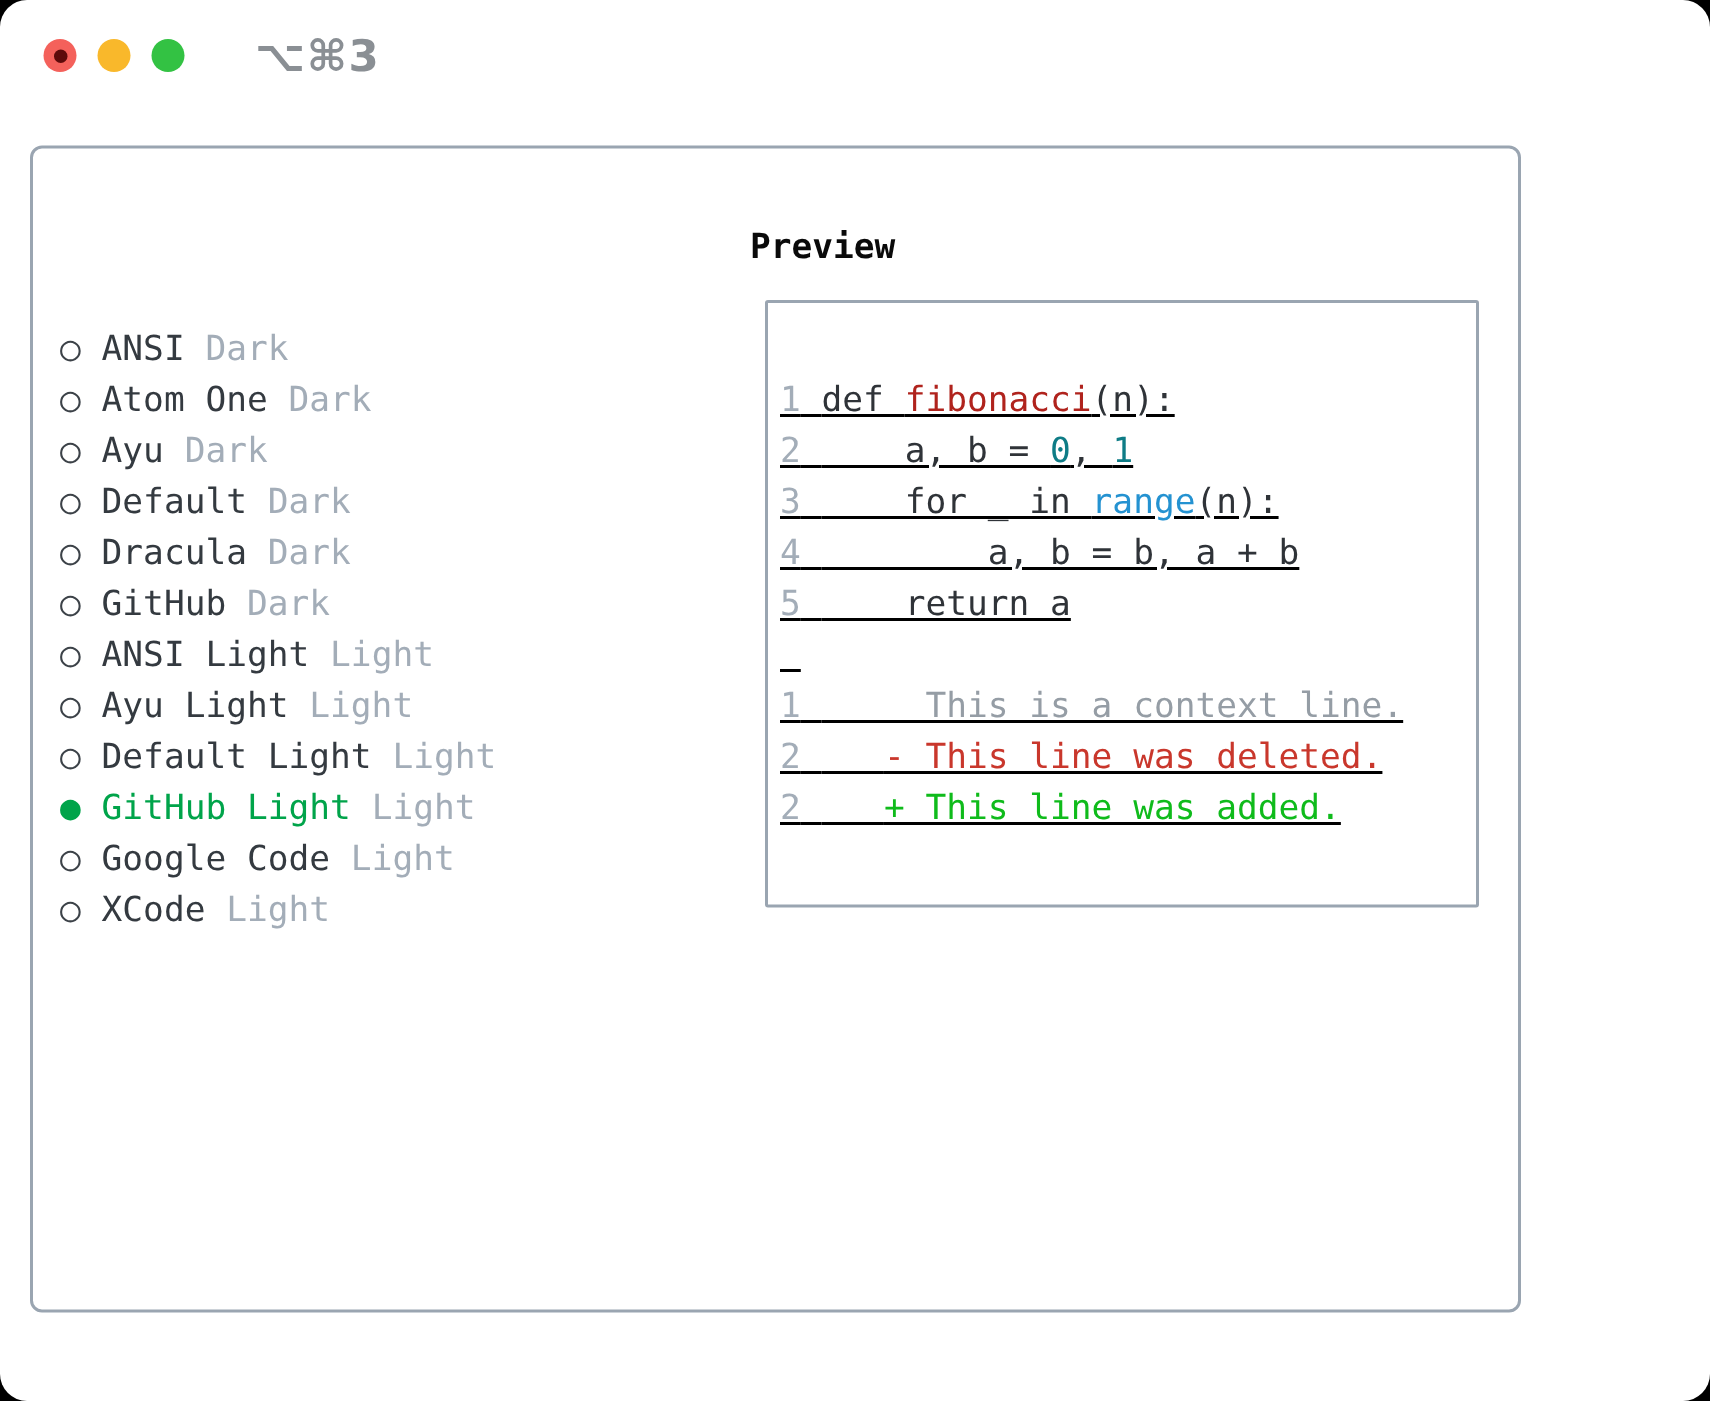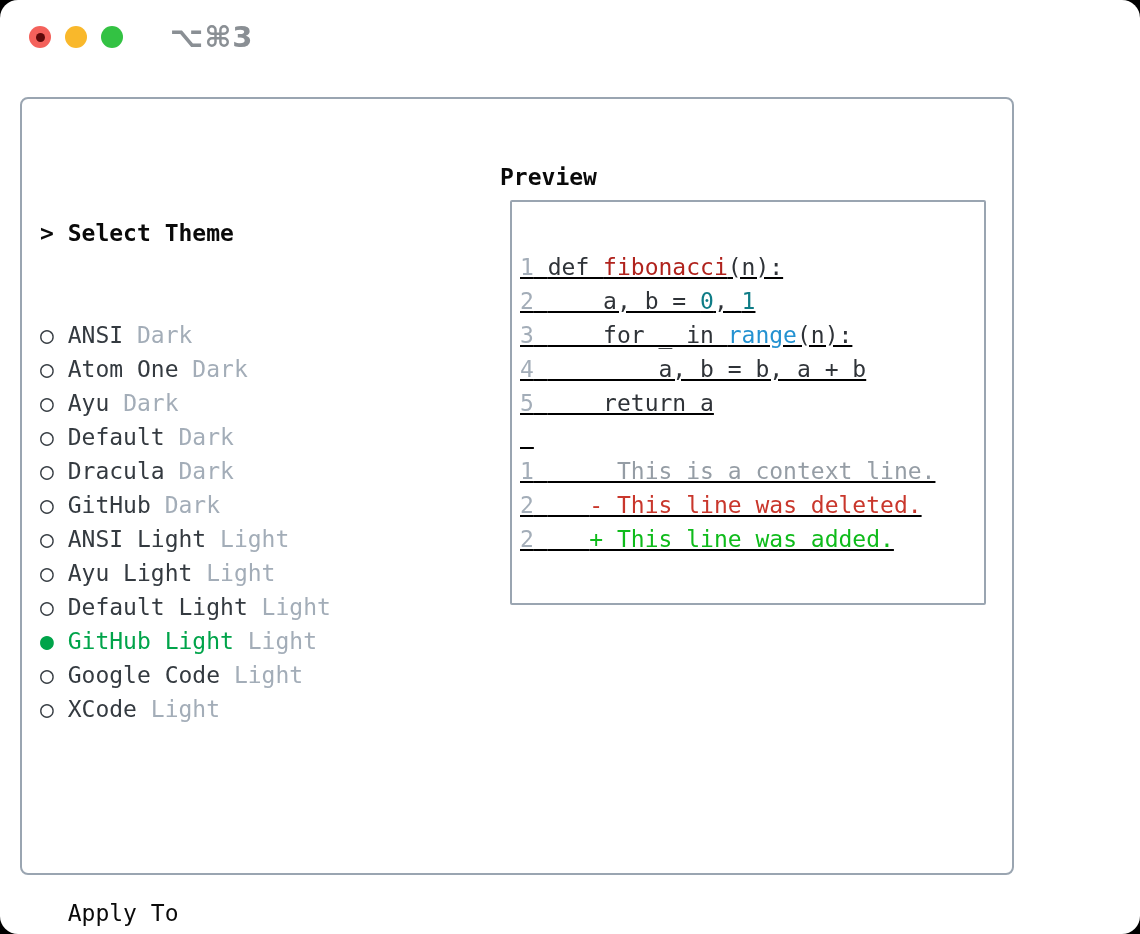--- a/index.html
+++ b/index.html
@@ -28,21 +28,21 @@
   
   .panel{
     position:absolute;left:20px;top:97px;width:990px;height:774px;
     border:2px solid #9aa5b1;border-radius:8px;background:#fff;
   }
   .mono{font-size:23px;line-height:34px;white-space:pre;}
   .left-col{position:absolute;left:18px;top:49px;}
   .row{height:34px;}
   .bold{font-weight:bold;}
   
-  .preview-title{position:absolute;left:478px;top:61px;font-weight:bold;}
+  .preview-title{position:absolute;left:478px;top:49px;font-weight:bold;}
   .preview-box{
     position:absolute;left:488px;top:101px;width:472px;height:401px;
     border:2px solid #9aa5b1;border-radius:2px;background:#fff;
   }
   .code{position:absolute;left:8px;top:48px;}
   .line{height:34px;text-decoration:underline;}
 </style>
 </head>
 <body>
 
@@ -55,24 +55,22 @@
         </span>
       <span class="dot" id="dot-yellow" style="background: rgb(249, 184, 43);"></span>
       <span class="dot" id="dot-green" style="background: rgb(51, 194, 67);"></span>
     </div>
     <div class="shortcut" id="shortcut" style="color: rgb(138, 143, 148);">⌥⌘3</div>
   </div>
 
   <div class="panel">
 
     <div class="left-col mono">
-      <div class="row bold" id="select-heading" style="color: rgb(10, 10, 10);"><span>&gt;</span><span> </span><span>Select Theme</span></div>
       <div id="theme-list"><div class="row"><span style="color: rgb(60, 66, 72);">○</span><span> </span><span style="color: rgb(52, 58, 64);">ANSI</span><span> </span><span style="color: rgb(163, 173, 184);">Dark</span></div><div class="row"><span style="color: rgb(60, 66, 72);">○</span><span> </span><span style="color: rgb(52, 58, 64);">Atom One</span><span> </span><span style="color: rgb(163, 173, 184);">Dark</span></div><div class="row"><span style="color: rgb(60, 66, 72);">○</span><span> </span><span style="color: rgb(52, 58, 64);">Ayu</span><span> </span><span style="color: rgb(163, 173, 184);">Dark</span></div><div class="row"><span style="color: rgb(60, 66, 72);">○</span><span> </span><span style="color: rgb(52, 58, 64);">Default</span><span> </span><span style="color: rgb(163, 173, 184);">Dark</span></div><div class="row"><span style="color: rgb(60, 66, 72);">○</span><span> </span><span style="color: rgb(52, 58, 64);">Dracula</span><span> </span><span style="color: rgb(163, 173, 184);">Dark</span></div><div class="row"><span style="color: rgb(60, 66, 72);">○</span><span> </span><span style="color: rgb(52, 58, 64);">GitHub</span><span> </span><span style="color: rgb(163, 173, 184);">Dark</span></div><div class="row"><span style="color: rgb(60, 66, 72);">○</span><span> </span><span style="color: rgb(52, 58, 64);">ANSI Light</span><span> </span><span style="color: rgb(163, 173, 184);">Light</span></div><div class="row"><span style="color: rgb(60, 66, 72);">○</span><span> </span><span style="color: rgb(52, 58, 64);">Ayu Light</span><span> </span><span style="color: rgb(163, 173, 184);">Light</span></div><div class="row"><span style="color: rgb(60, 66, 72);">○</span><span> </span><span style="color: rgb(52, 58, 64);">Default Light</span><span> </span><span style="color: rgb(163, 173, 184);">Light</span></div><div class="row"><span style="color: rgb(0, 164, 74);">●</span><span> </span><span style="color: rgb(0, 164, 74);">GitHub Light</span><span> </span><span style="color: rgb(163, 173, 184);">Light</span></div><div class="row"><span style="color: rgb(60, 66, 72);">○</span><span> </span><span style="color: rgb(52, 58, 64);">Google Code</span><span> </span><span style="color: rgb(163, 173, 184);">Light</span></div><div class="row"><span style="color: rgb(60, 66, 72);">○</span><span> </span><span style="color: rgb(52, 58, 64);">XCode</span><span> </span><span style="color: rgb(163, 173, 184);">Light</span></div></div>
       <div class="row"> </div>
-      <div class="row" id="apply-heading" style="color: rgb(10, 10, 10);"><span>  </span><span>Apply To</span></div>
       
       
       
       
     </div>
 
     <div class="preview-title mono" id="preview-title" style="color: rgb(10, 10, 10);">Preview</div>
 
     <div class="preview-box">
       <div class="code mono" id="code"><div class="line"><span style="color: rgb(163, 173, 184);">1</span><span> </span><span style="color: rgb(47, 51, 56);">def </span><span style="color: rgb(176, 35, 29);">fibonacci</span><span style="color: rgb(47, 51, 56);">(n):</span></div><div class="line"><span style="color: rgb(163, 173, 184);">2</span><span> </span><span style="color: rgb(47, 51, 56);">    a, b = </span><span style="color: rgb(14, 124, 134);">0</span><span style="color: rgb(47, 51, 56);">, </span><span style="color: rgb(14, 124, 134);">1</span></div><div class="line"><span style="color: rgb(163, 173, 184);">3</span><span> </span><span style="color: rgb(47, 51, 56);">    for _ in </span><span style="color: rgb(36, 146, 209);">range</span><span style="color: rgb(47, 51, 56);">(n):</span></div><div class="line"><span style="color: rgb(163, 173, 184);">4</span><span> </span><span style="color: rgb(47, 51, 56);">        a, b = b, a + b</span></div><div class="line"><span style="color: rgb(163, 173, 184);">5</span><span> </span><span style="color: rgb(47, 51, 56);">    return a</span></div><div class="line"><span>&nbsp;</span></div><div class="line"><span style="color: rgb(163, 173, 184);">1</span><span> </span><span style="color: rgb(149, 157, 165);">     This is a context line.</span></div><div class="line"><span style="color: rgb(163, 173, 184);">2</span><span> </span><span style="color: rgb(47, 51, 56);">   </span><span style="color: rgb(201, 55, 44);">- This line was deleted.</span></div><div class="line"><span style="color: rgb(163, 173, 184);">2</span><span> </span><span style="color: rgb(47, 51, 56);">   </span><span style="color: rgb(15, 187, 27);">+ This line was added.</span></div></div>

